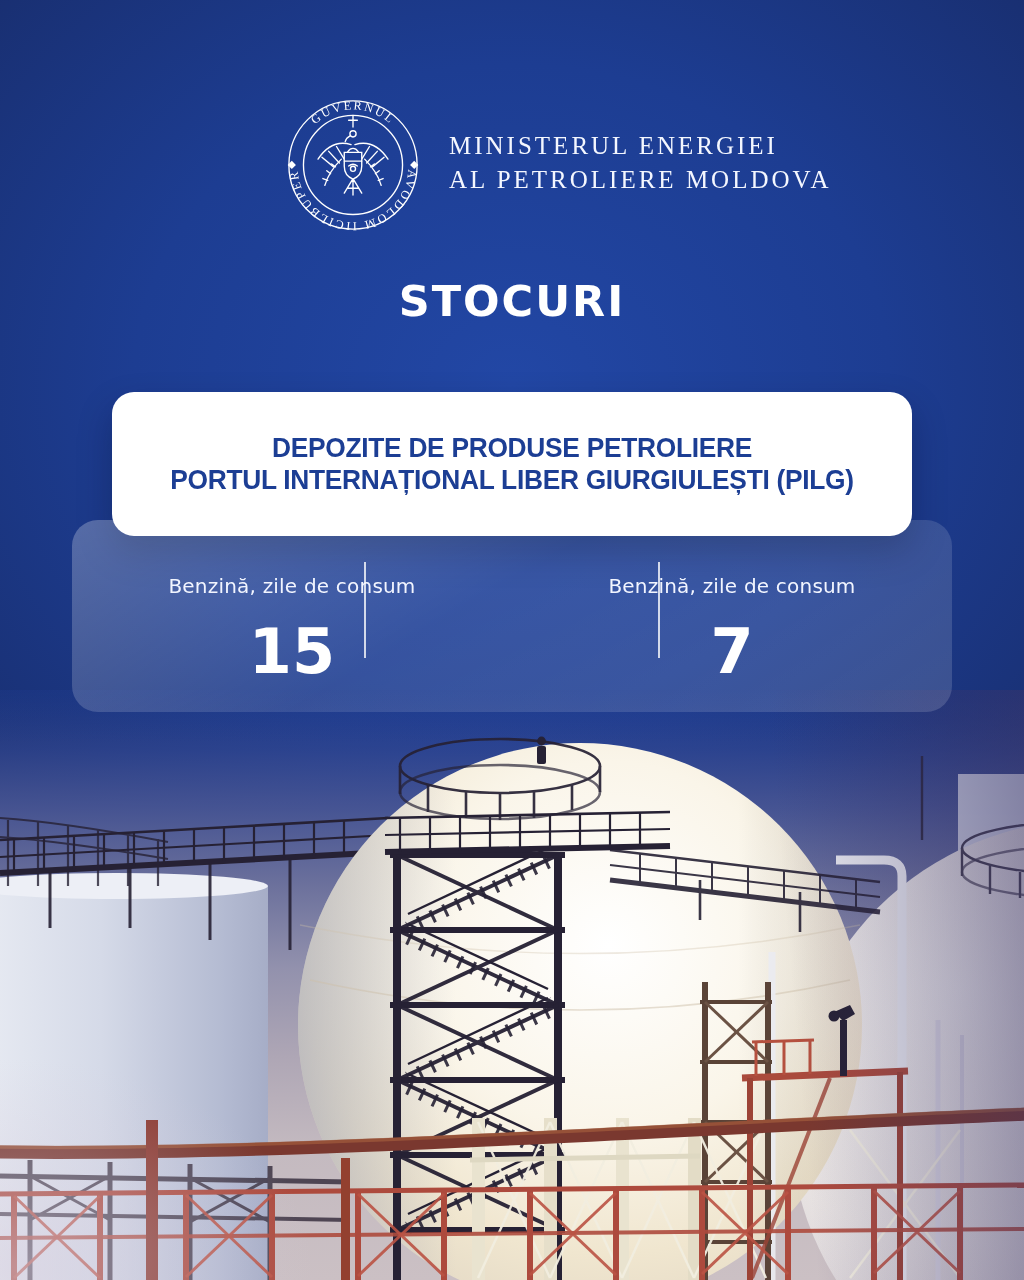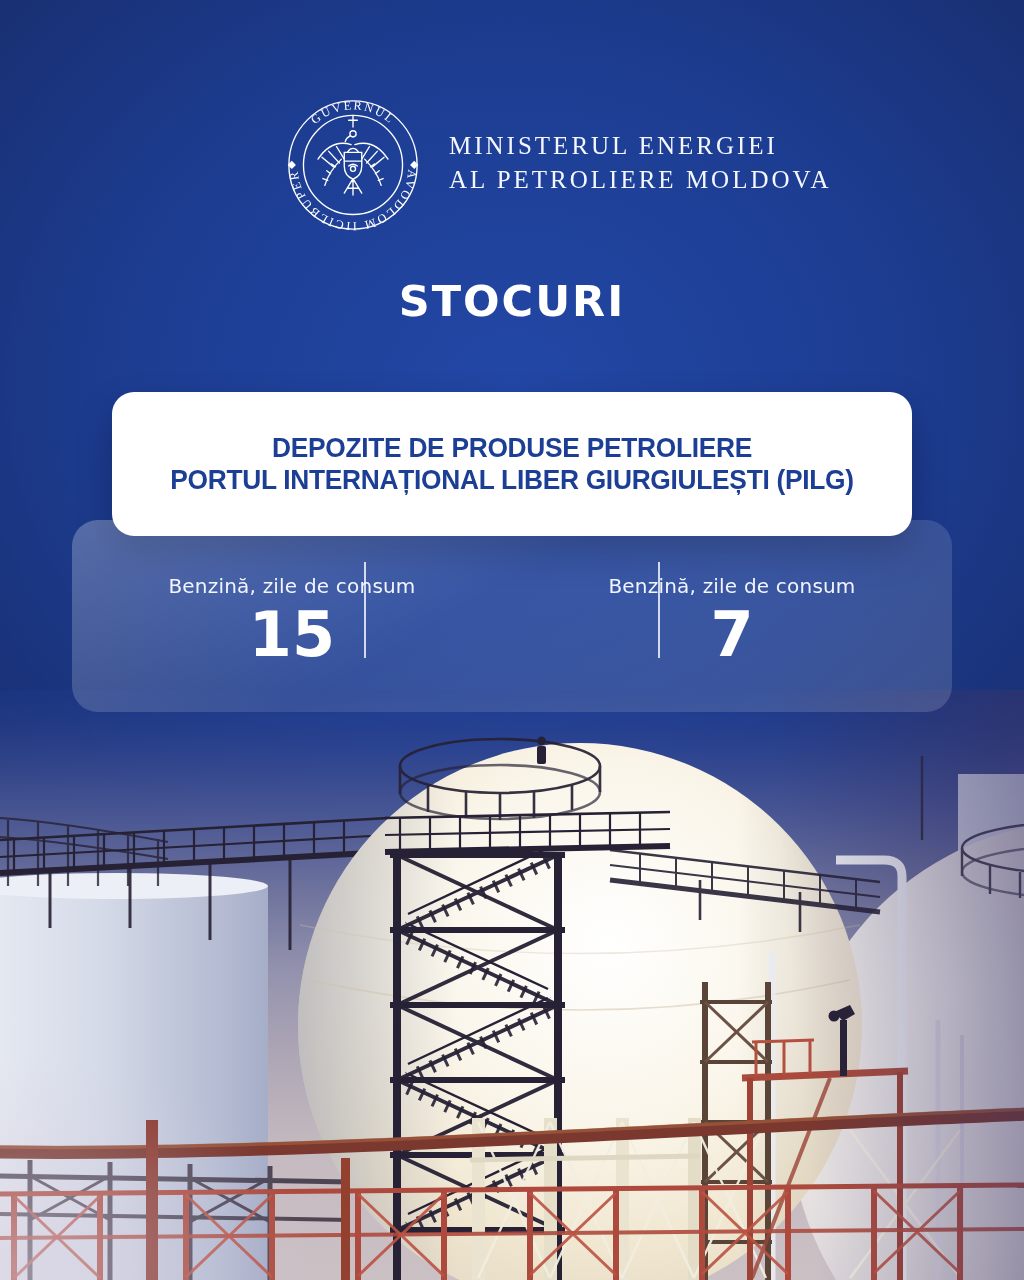--- a/index.html
+++ b/index.html
@@ -42,21 +42,21 @@
   }
   
   .stats-card{
     position:absolute;left:72px;top:520px;width:880px;height:192px;z-index:3;
     border-radius:26px;
     background:linear-gradient(150deg,rgba(255,255,255,.26) 0%,rgba(255,255,255,.11) 45%,rgba(255,255,255,.15) 100%);
     display:flex;
   }
   .stat{flex:1 1 0;text-align:center;position:relative;}
   .stat-label{margin-top:54px;font-family:"DejaVu Sans",sans-serif;font-size:20px;letter-spacing:.2px;color:#f2f5ff;}
-  .stat-value{margin-top:4px;font-family:"DejaVu Sans",sans-serif;font-weight:700;font-size:62px;line-height:66px;}
+  .stat-value{margin-top:21px;font-family:"DejaVu Sans",sans-serif;font-weight:700;font-size:62px;line-height:66px;}
   .stat-divider{position:absolute;top:42px;width:2px;height:96px;background:rgba(255,255,255,.78);}
   .stat-divider.d1{left:calc(33.33% - 1px);}
   .stat-divider.d2{left:calc(66.66% - 1px);}
   
   .photo{position:absolute;left:0;top:690px;width:1024px;height:590px;z-index:1;}
   .photo .sky{
     position:absolute;inset:0;
     background:linear-gradient(180deg,
       rgba(40,66,152,0) 0%, rgba(56,75,148,.55) 10%, rgba(77,89,150,.85) 20%,
       rgba(112,116,158,.95) 33%, rgba(146,145,173,1) 47%, rgba(174,166,181,1) 62%,

